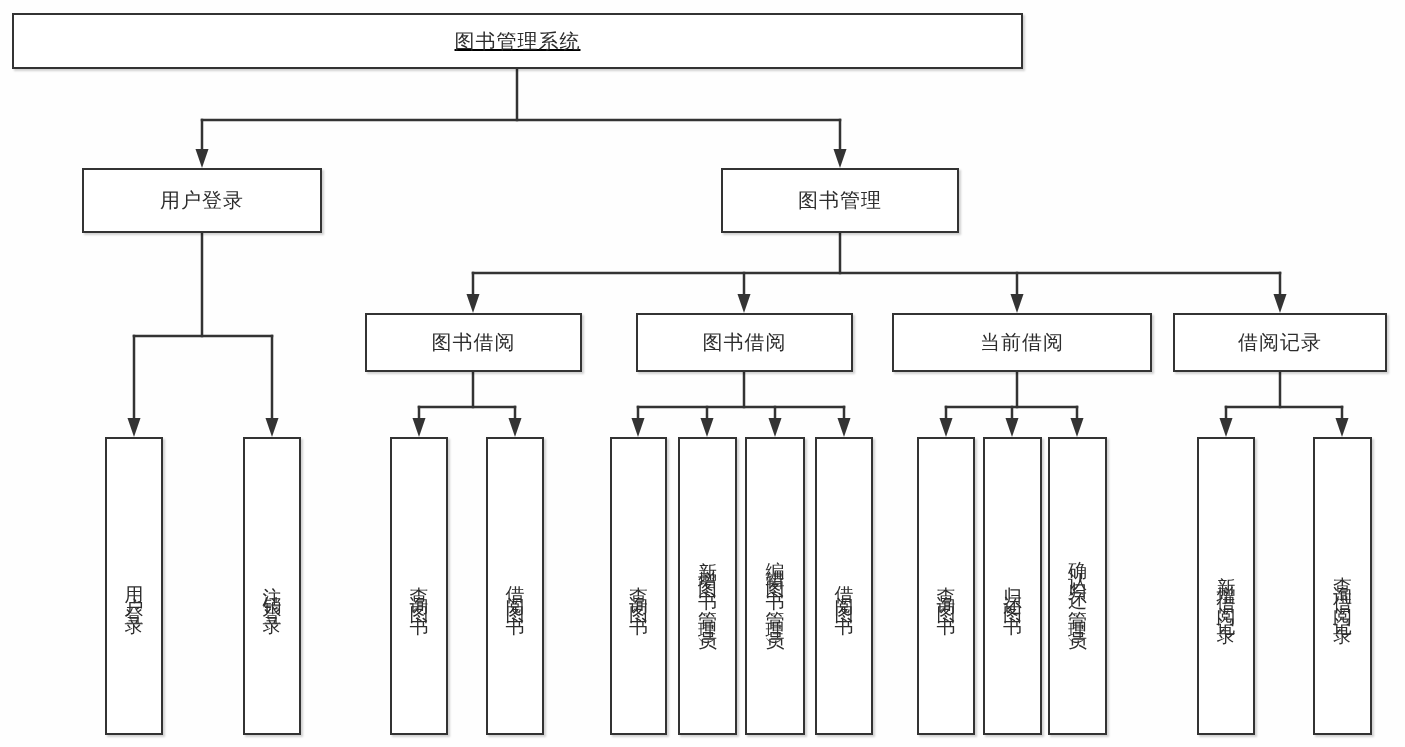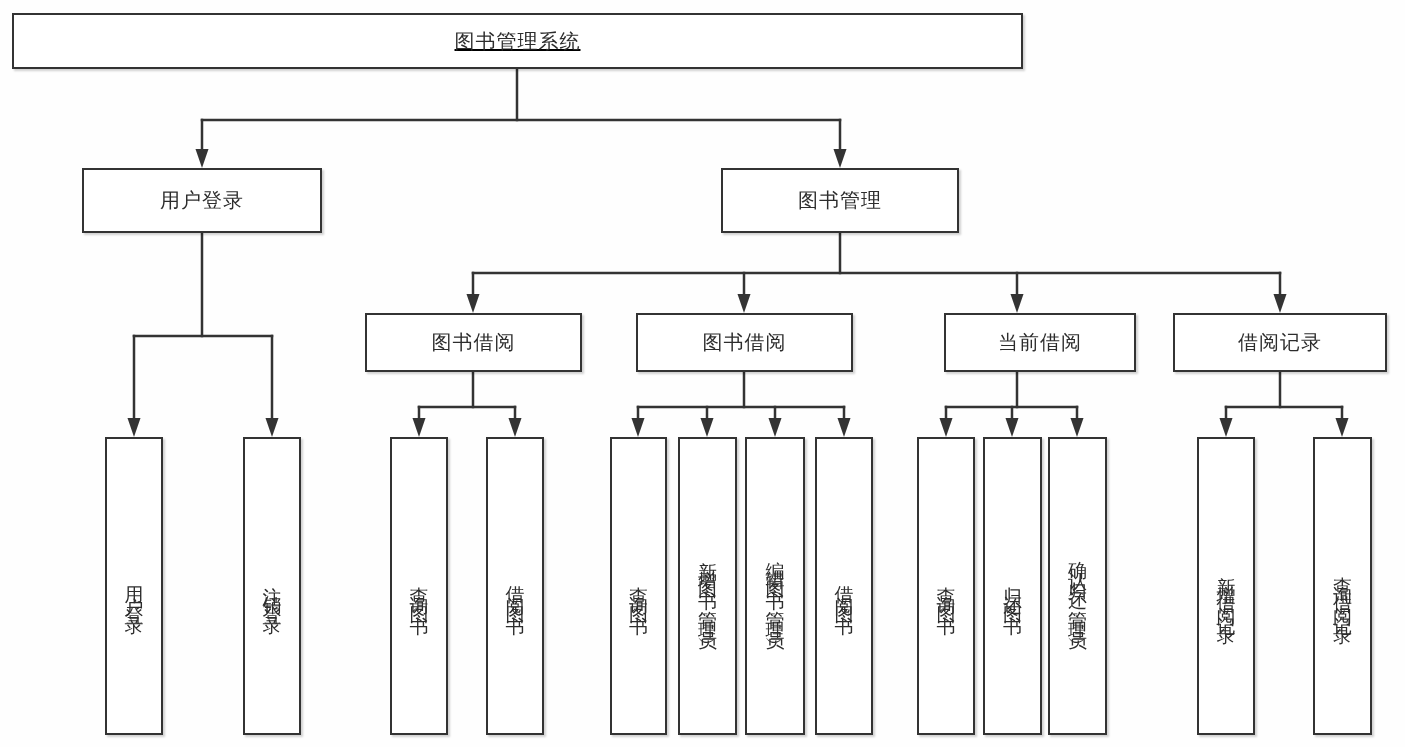--- a/index.html
+++ b/index.html
@@ -122,21 +122,21 @@
       </div>
       <div class="node h-box" style="left: 721px; top: 168px; width: 238px; height: 65px; text-align: center;">
         <span class="label">图书管理</span>
       </div>
       <div class="node h-box" style="left: 365px; top: 313px; width: 217px; height: 59px;">
         <span class="label">图书借阅</span>
       </div>
       <div class="node h-box" style="left: 636px; top: 313px; width: 217px; height: 59px; justify-content: center;">
         <span class="label">图书借阅</span>
       </div>
-      <div class="node h-box" style="left: 944px; top: 313px; width: 192px; height: 59px;">
+      <div class="node h-box" style="left: 892px; top: 313px; width: 260px; height: 59px;">
         <span class="label">当前借阅</span>
       </div>
       <div class="node h-box" style="left: 1173px; top: 313px; width: 214px; height: 59px;">
         <span class="label">借阅记录</span>
       </div>
       <div class="node v-box" style="left: 105px; top: 437px; width: 58px; height: 298px;">
         <span class="label">用户登录</span>
       </div>
       <div class="node v-box" style="left: 243px; top: 437px; width: 58px; height: 298px;">
         <span class="label">注销登录</span>

